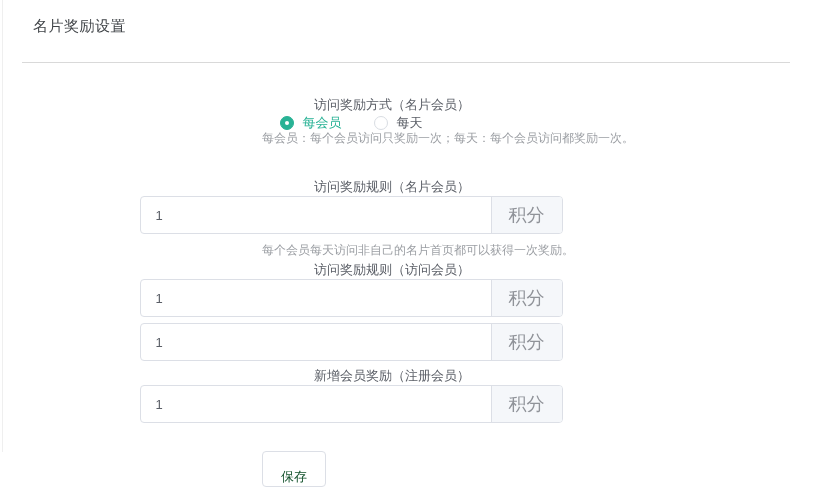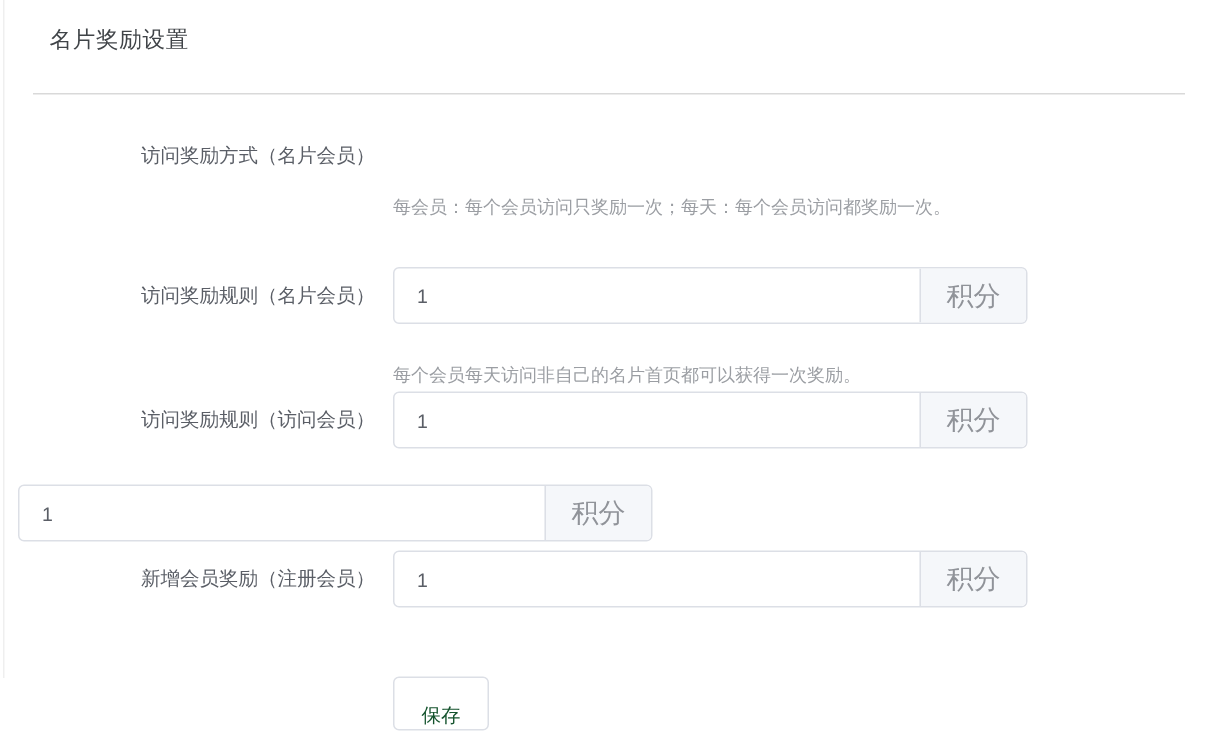--- a/index.html
+++ b/index.html
@@ -38,20 +38,21 @@
     width: 768px;
     height: 1px;
     background: #d9d9d9;
   }
   .form-row {
     position: absolute;
     left: 0;
     width: 690px;
     display: flex;
     align-items: center;
+    flex-direction: column;
   }
   .form-label {
     width: 250px;
     flex: none;
     text-align: right;
     font-size: 13px;
     color: #5a5e66;
   }
   .control {
     margin-left: 12px;
@@ -169,20 +170,30 @@
 <body>
 
 <div class="page">
   <div class="panel-left-border"></div>
 
   <div class="page-title">名片奖励设置</div>
   <div class="divider"></div>
 
   <div class="form-row radio-row">
     <div class="form-label">访问奖励方式（名片会员）</div>
+    <div class="control radio-group">
+      <div class="radio-option selected">
+        <span class="radio-circle"></span>
+        <span class="radio-label">每会员</span>
+      </div>
+      <div class="radio-option unselected">
+        <span class="radio-circle"></span>
+        <span class="radio-label">每天</span>
+      </div>
+    </div>
   </div>
   <div class="help-text help-1">每会员：每个会员访问只奖励一次；每天：每个会员访问都奖励一次。</div>
 
   <div class="form-row field-row-1">
     <div class="form-label">访问奖励规则（名片会员）</div>
     <div class="control input-group">
       <input type="text" value="1" style="">
       <div class="input-append">积分</div>
     </div>
   </div>

